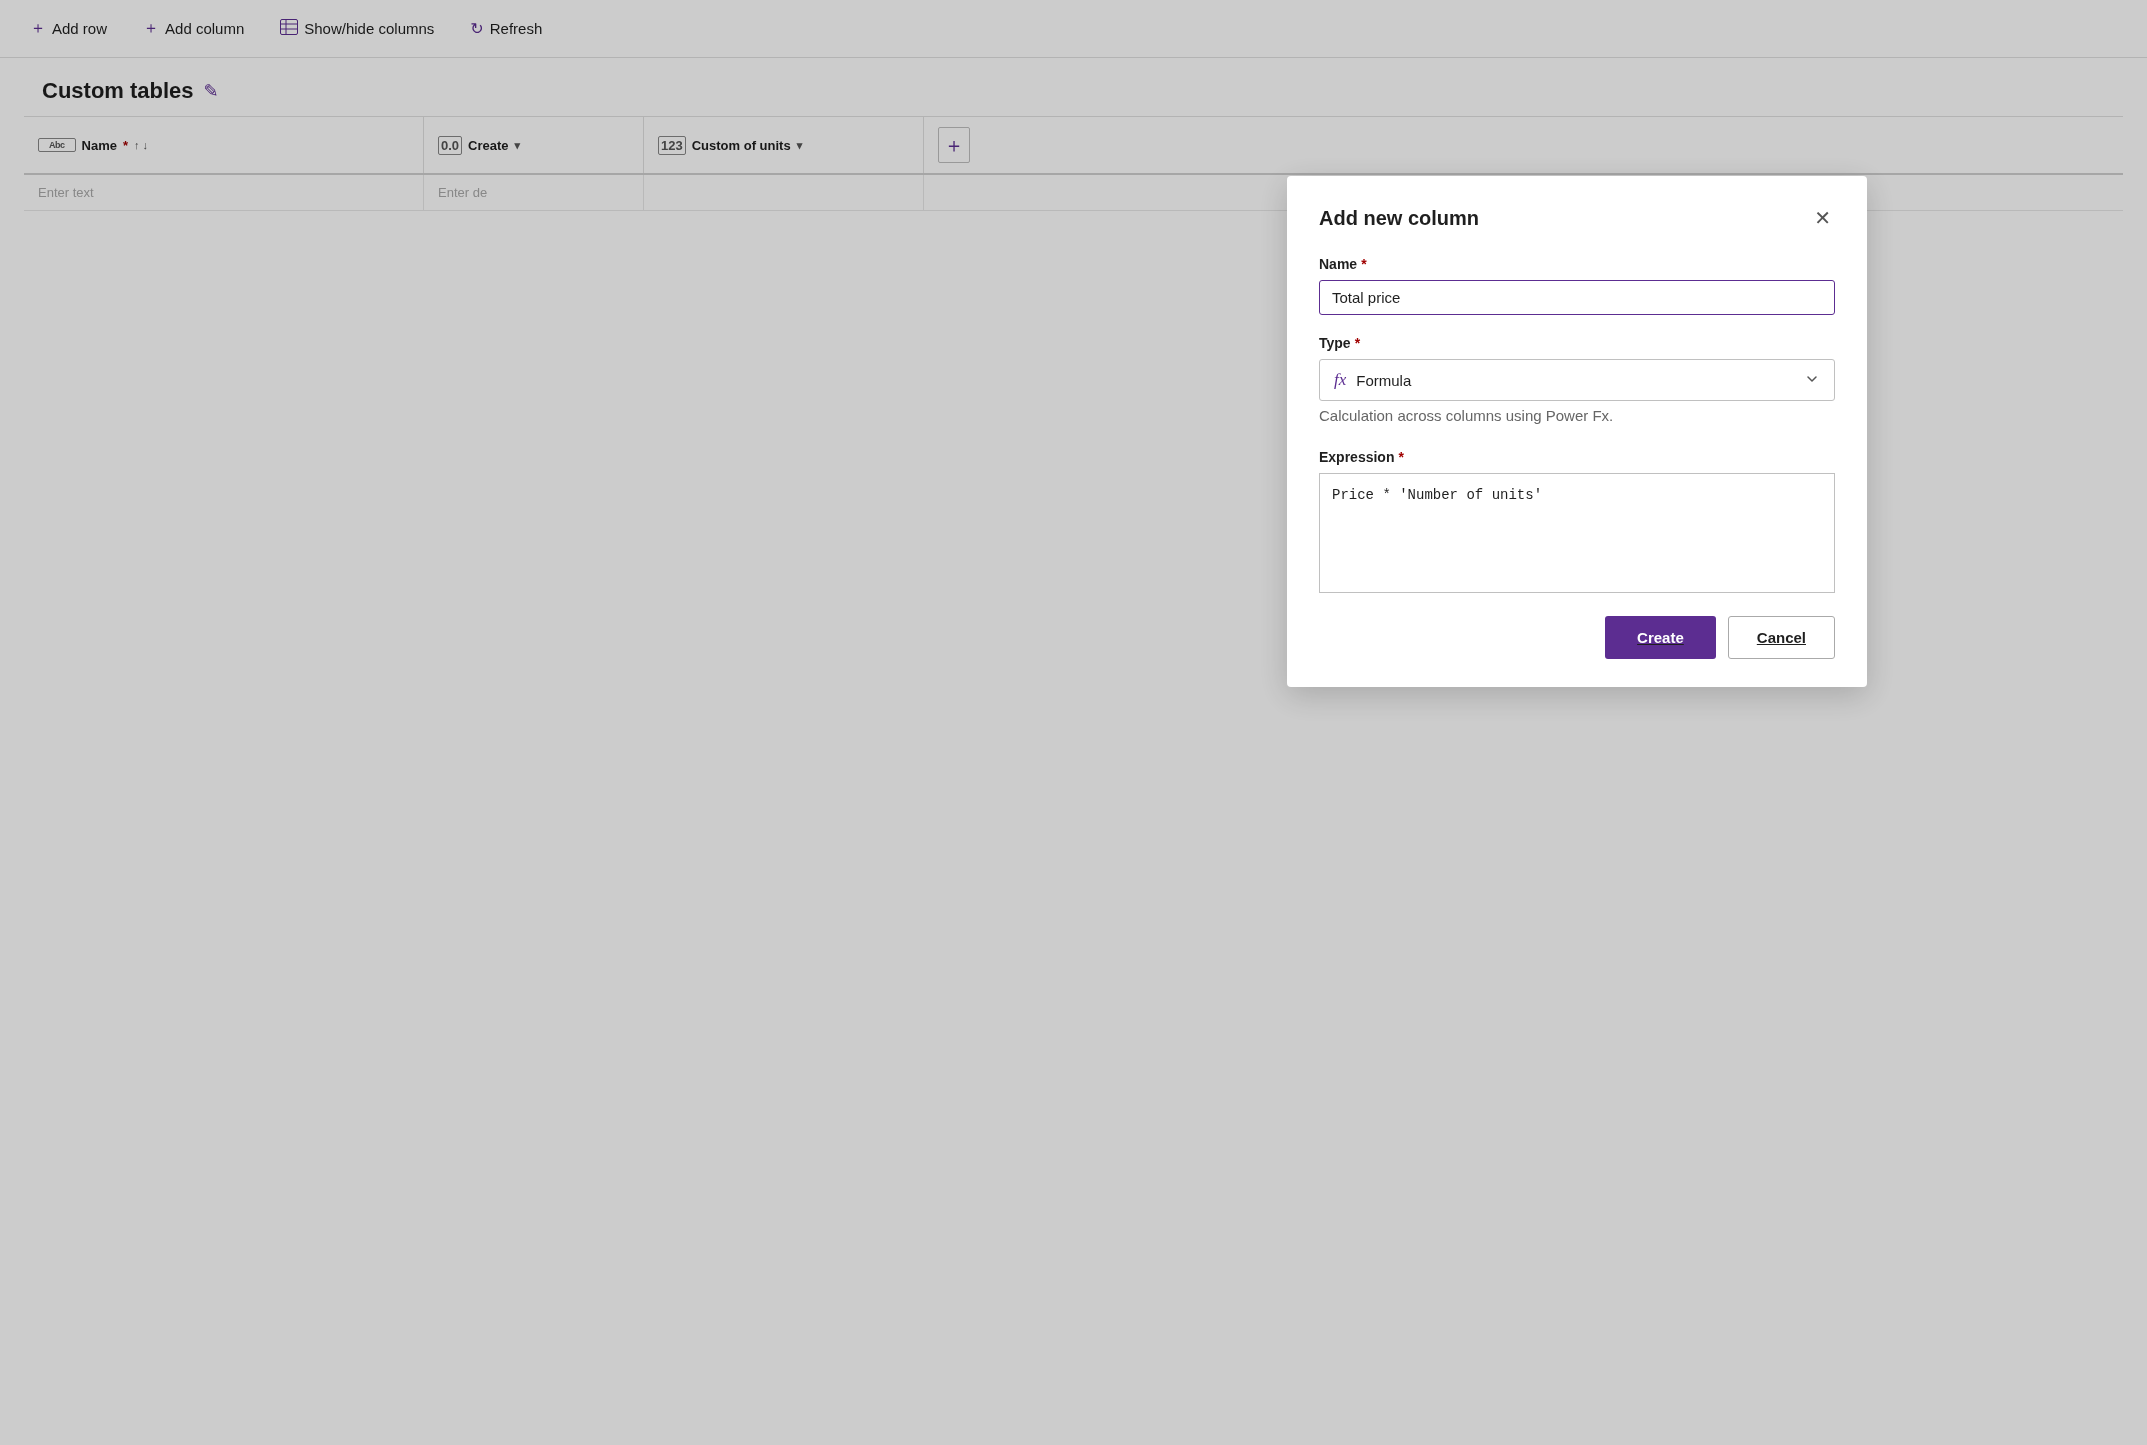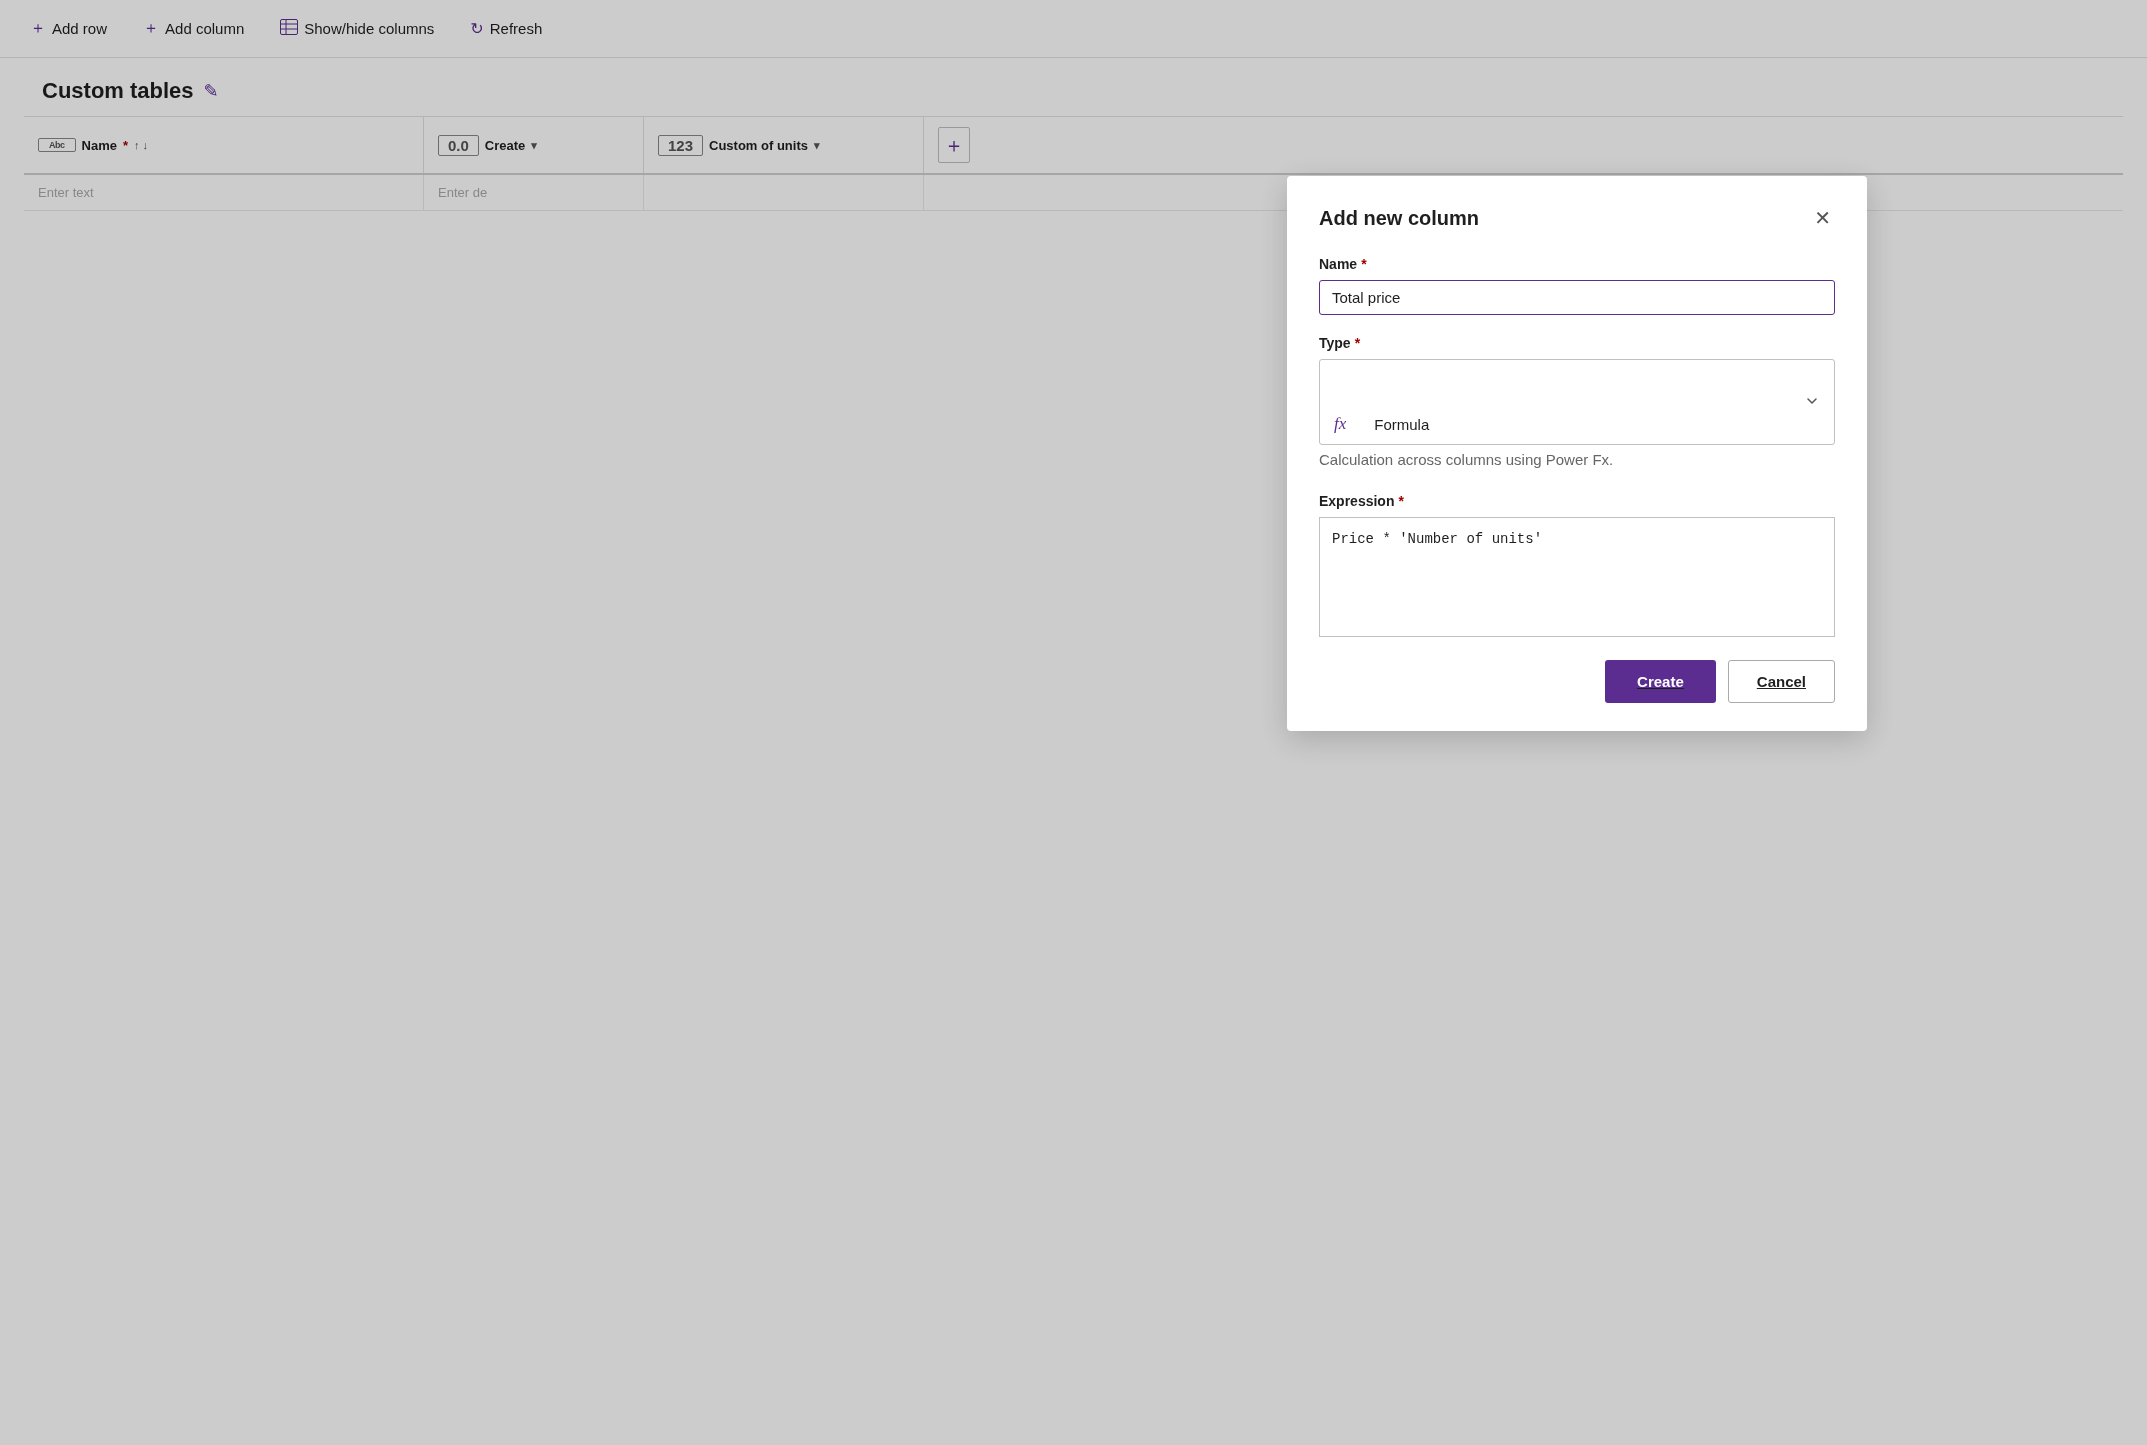--- a/index.html
+++ b/index.html
@@ -130,23 +130,23 @@
       font-size: 9px;
       font-weight: 700;
       padding: 1px 10px;
       border-radius: 2px;
       color: #555;
       letter-spacing: -0.5px;
     }
     .type-icon-num {
       background: white;
       border: 1px solid #888;
-      font-size: 15px;
+      font-size: 13px;
       font-weight: 700;
-      padding: 1px 9px;
+      padding: 1px 2px;
       border-radius: 2px;
       color: #555;
       text-align: right;
     }
     .chevron-down { font-size: 11px; color: #555; }
 
     .table-row {
       display: flex;
       border-bottom: 1px solid #e8e8e8;
     }
@@ -235,22 +235,21 @@
       font-family: inherit;
       background: white;
       cursor: pointer;
       display: flex;
       align-items: center;
       justify-content: space-between;
     }
     .select-inner {
       display: flex;
       align-items: center;
-      gap: 28px;
-      margin-top: 44px;
+      gap: 10px;
     }
     .fx-icon {
       font-style: italic;
       font-family: 'Times New Roman', serif;
       font-size: 17px;
       color: #5c2d91;
       font-weight: 400;
     }
 
     .helper-text {

